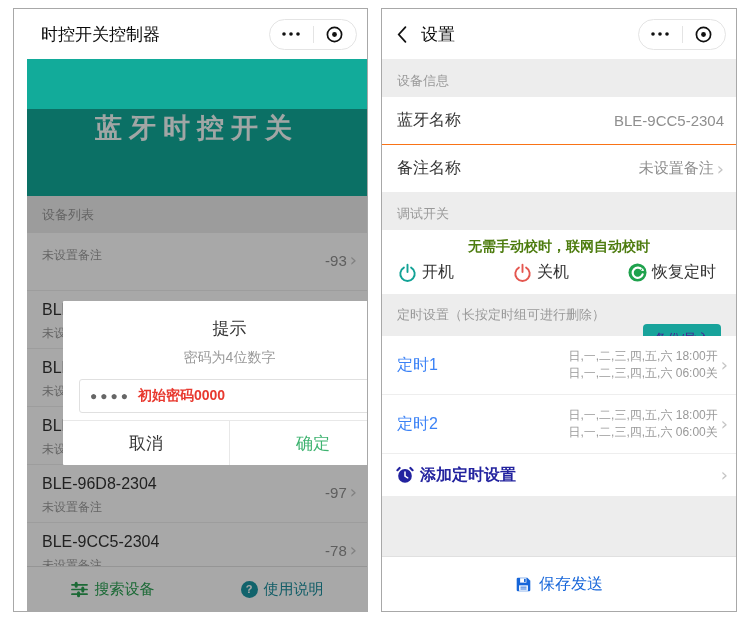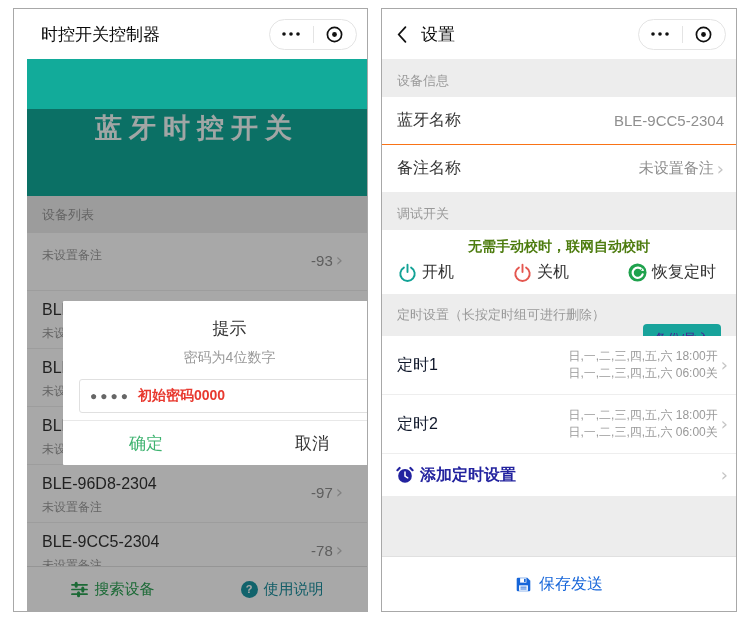--- a/index.html
+++ b/index.html
@@ -23,21 +23,21 @@
   
   .page{position:relative;flex:1;background:#f5f5f5;overflow:hidden;}
   .banner{height:137px;background:#12ab9a;display:flex;align-items:center;justify-content:center;}
   .banner-title{font-size:27px;font-weight:700;color:rgba(255,255,255,0.96);letter-spacing:7px;}
   .list-header{height:37px;background:#ededed;display:flex;align-items:center;padding:0 15px;
                font-size:13px;color:#999;}
   .device-row{height:58px;box-sizing:border-box;background:#fff;border-bottom:1px solid #eee;
               position:relative;padding:9px 12px 0 15px;}
   .dev-name{font-size:16px;color:#333;line-height:20px;}
   .dev-note{font-size:12px;color:#9b9b9b;margin-top:5px;}
-  .dev-right{position:absolute;right:24px;top:18px;display:flex;align-items:center;}
+  .dev-right{position:absolute;right:10px;top:18px;display:flex;align-items:center;}
   .dev-rssi{font-size:15px;color:#8f8f8f;}
   .chev{color:#c5c5c5;font-size:18px;line-height:1;margin-left:3px;font-family:"DejaVu Sans",sans-serif;}
 
   .left-footer{position:absolute;left:0;right:0;bottom:0;height:44px;background:#fff;
                border-top:1px solid #e2e2e2;display:flex;z-index:5;}
   .footer-half{flex:1;display:flex;align-items:center;justify-content:center;gap:6px;cursor:pointer;}
   .search-label{font-size:15px;color:#2ba153;}
   .help-label{font-size:15px;color:#1e8f9e;}
   .help-badge{width:17px;height:17px;border-radius:50%;background:#1b96a4;color:#fff;font-size:11px;
               font-weight:700;display:flex;align-items:center;justify-content:center;}
@@ -68,21 +68,21 @@
   .debug-card{background:#fff;padding:7px 0 11px;}
   .debug-notice{text-align:center;font-size:14px;font-weight:700;color:#4d7c0f;line-height:18px;}
   .debug-btns{display:flex;justify-content:space-between;align-items:center;padding:7px 20px 0 16px;}
   .debug-btn{display:flex;align-items:center;gap:5px;font-size:16px;color:#333;cursor:pointer;}
   .timer-secbar{display:flex;align-items:center;padding:7px 15px;height:28px;}
   .timer-sec-label{font-size:13px;color:#999;}
   .backup-btn{margin-left:auto;background:#18a39b;color:#4c1d95;font-size:13px;padding:6px 11px;
               border-radius:4px;cursor:pointer;margin-top:48px;}
   .timer-row{height:58px;background:#fff;display:flex;align-items:center;
              padding:0 8px 0 15px;border-bottom:1px solid #eee;cursor:pointer;}
-  .timer-label{font-size:16px;color:#0f172a;}
+  .timer-label{font-size:16px;color:#3b82f6;}
   .timer-sched{margin-left:auto;text-align:right;font-size:12px;color:#999;line-height:17px;}
   .add-row{height:42px;background:#fff;display:flex;align-items:center;padding:0 8px 0 14px;cursor:pointer;}
   .add-label{font-size:16px;font-weight:700;color:#23239f;margin-left:6px;}
   .add-chev{margin-left:auto;}
   .rspacer{flex:1;}
   .save-bar{height:54px;background:#fff;border-top:1px solid #e0e0e0;display:flex;align-items:center;
             justify-content:center;}
   .save-btn{display:flex;align-items:center;gap:7px;cursor:pointer;}
   .save-label{font-size:16px;color:#1766d9;}
   svg{display:block;}
@@ -188,22 +188,22 @@
       <div class="scrim"></div>
 
       <div class="modal">
         <div class="modal-title">提示</div>
         <div class="modal-sub">密码为4位数字</div>
         <div class="modal-input">
           <span class="pw-dots">●●●●</span>
           <span class="pw-hint">初始密码0000</span>
         </div>
         <div class="modal-btns">
+          <div class="modal-btn btn-cancel">取消</div>
           <div class="modal-btn btn-confirm">确定</div>
-          <div class="modal-btn btn-cancel">取消</div>
         </div>
       </div>
     </div>
   </div>
 
   <div class="phone right">
     <div class="navbar">
       <span class="back-wrap">
         <svg width="11" height="19" viewBox="0 0 12 20">
           <path d="M10.3 2 3 10l7.3 8" fill="none" stroke="#111" stroke-width="1.9" stroke-linecap="round"></path>

